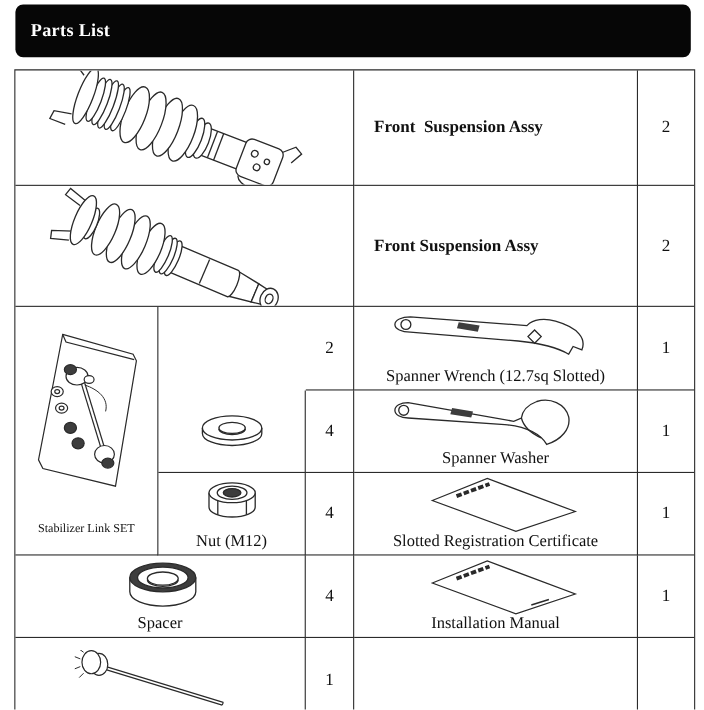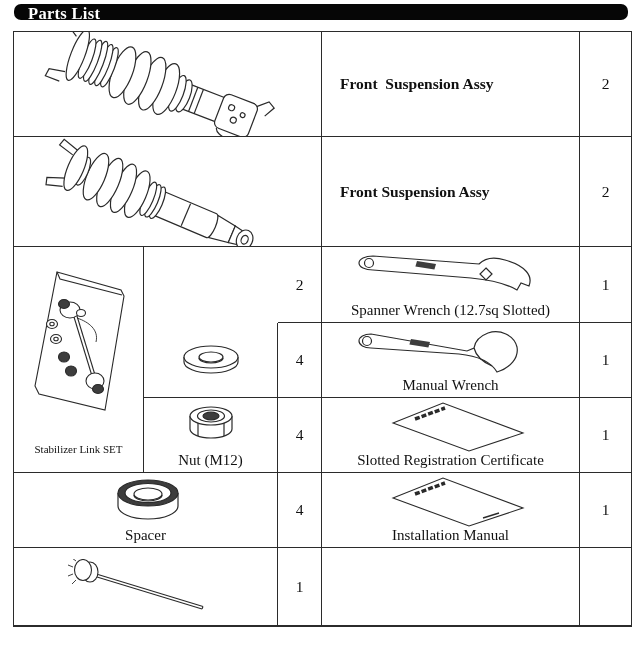--- a/index.html
+++ b/index.html
@@ -8,24 +8,25 @@
     background: #ffffff;
     width: 640px;
     height: 645px;
     overflow: hidden;
     font-family: "Liberation Serif", serif;
     color: #111;
   }
   .header-bar {
     margin: 4px 12px 0 14px;
     width: 600px;
-    height: 16px;
+    height: 48px;
     background: #060606;
     border-radius: 7px;
     display: flex;
+    align-items: center;
     padding-left: 14px;
   }
   .header-bar .title {
     color: #ffffff;
     font-weight: bold;
     font-size: 16.5px;
     letter-spacing: 0.3px;
   }
   .parts-table {
     margin: 11px 0 0 13px;
@@ -227,21 +228,21 @@
     <div class="part-img">
       <svg width="240" height="50" viewBox="0 0 240 50">
         <g stroke="#2a2a2a" stroke-width="1.2" fill="#fff">
           <path d="M40,9 C33,9 28,12 28,16 C28,20 33,23 40,23 L128,29 C148,31 160,37 166,47 C179,43 188,33 186,22 C183,10 169,4 157,8 C149,11 144,16 143,23 L136,26 Z"></path>
           <path d="M143,23 C145,31 152,37 161,41" fill="none"></path>
           <circle cx="36" cy="16" r="4.5"></circle>
           <path d="M80,14 l19,3 l-1.6,5.5 l-19,-3 Z" fill="#3d3d3d" stroke="none"></path>
         </g>
       </svg>
     </div>
-    <div class="part-label">Manual Wrench</div>
+    <div class="part-label">Spanner Washer</div>
   </div>
   <div class="cell no-r qty-cell" style="grid-area:4/5/5/6">1</div>
 
   <div class="cell part-cell" style="grid-area:5/2/6/3">
     <div class="part-img">
       <svg width="132" height="48" viewBox="0 0 132 48">
         <g stroke="#2a2a2a" stroke-width="1.2" fill="#fff">
           <path d="M45,15 v13 a21,9 0 0 0 42,0 v-13" fill="none"></path>
           <line x1="53" y1="22" x2="53" y2="35"></line>
           <line x1="79" y1="22" x2="79" y2="35"></line>

